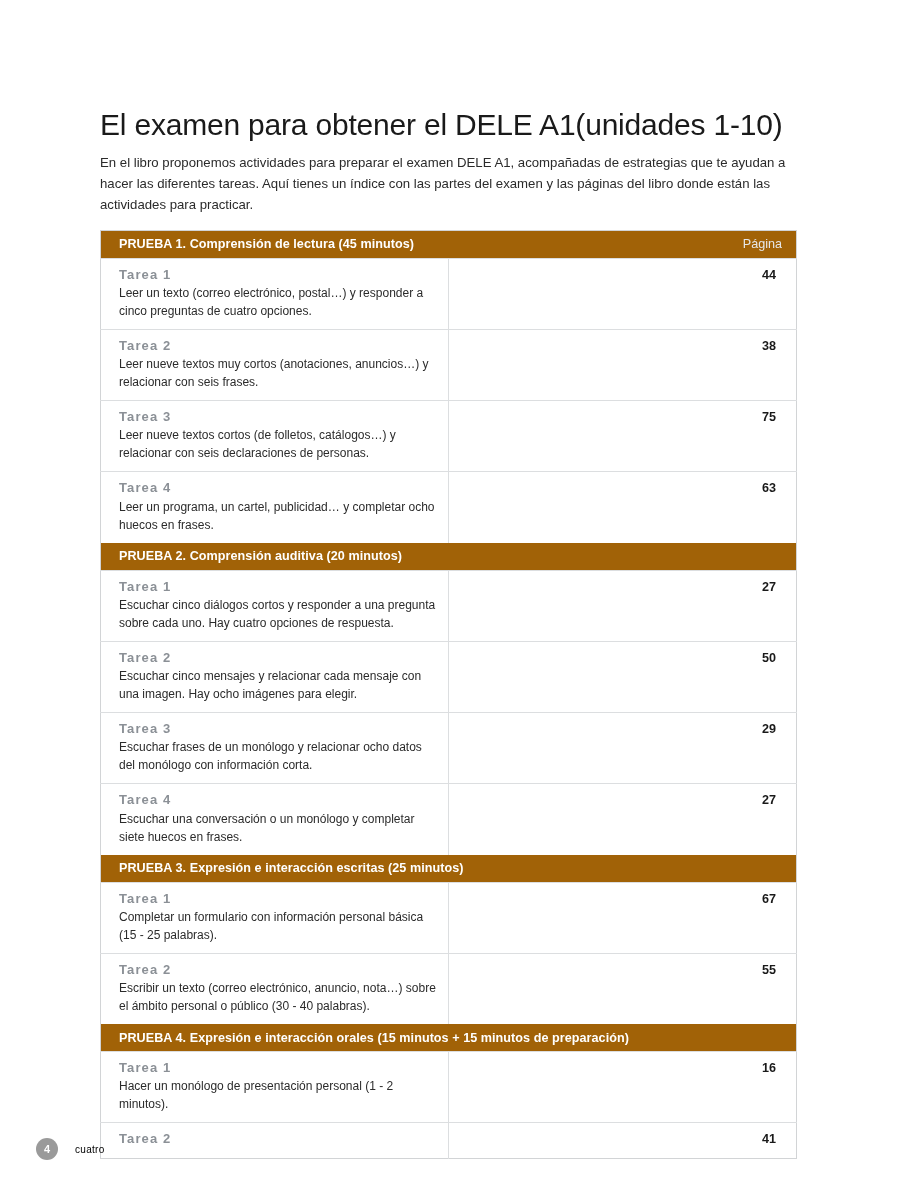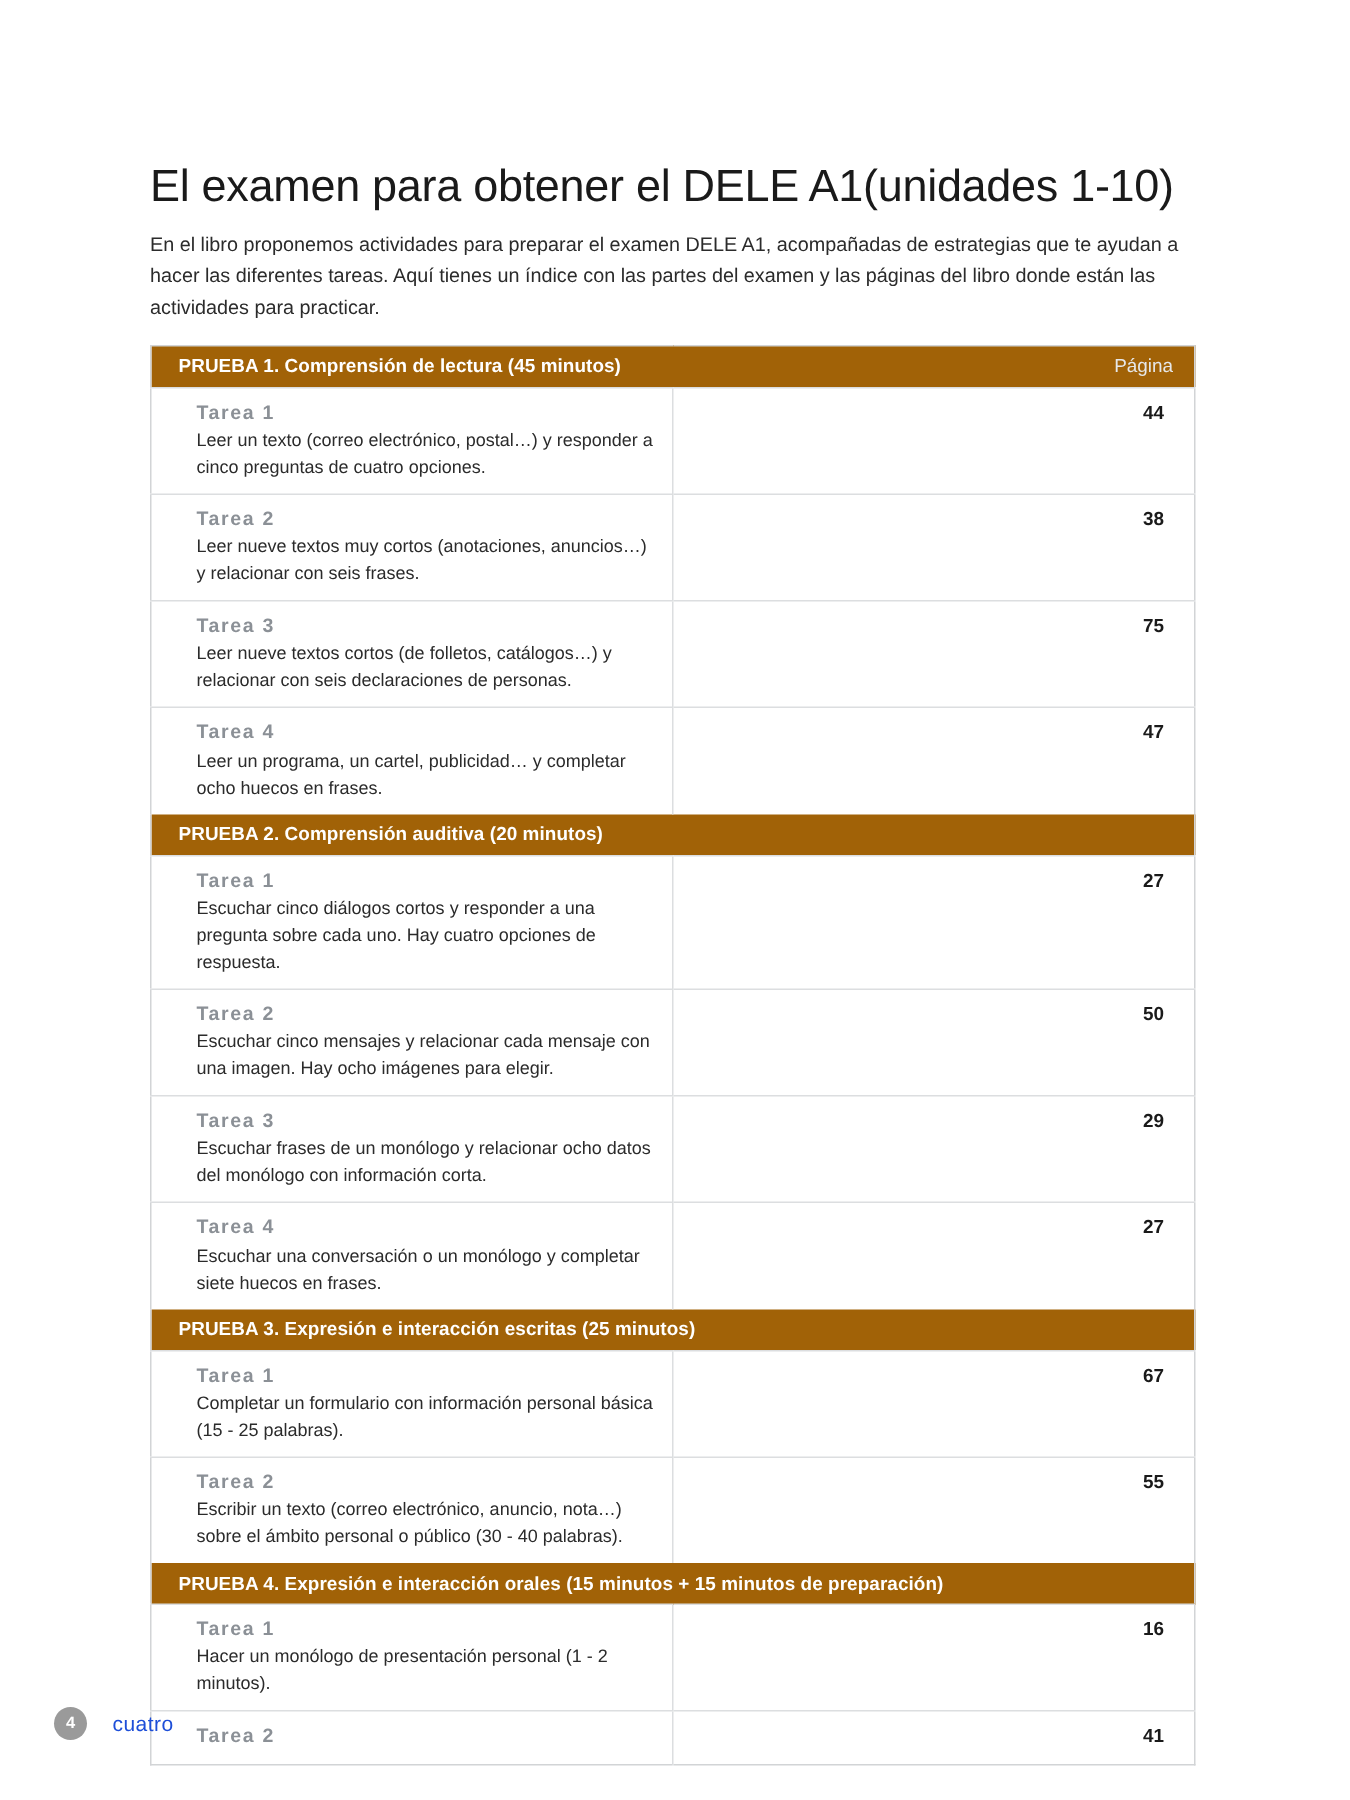--- a/index.html
+++ b/index.html
@@ -83,21 +83,21 @@
   }
 
   .task-row td {
     border-top: 1px solid #dcdee0;
     vertical-align: top;
     background: #ffffff;
   }
   .task-row:first-child td { border-top: none; }
 
   .cell-desc {
-    padding: 8px 12px 9px 30px;
+    padding: 8px 12px 9px 18px;
     width: 623px;
   }
   .cell-page {
     border-left: 1px solid #dcdee0 !important;
     width: 73px;
     padding: 9px 20px 9px 6px;
     text-align: right;
   }
 
   .task-label {
@@ -136,22 +136,22 @@
     border-radius: 50%;
     background: #9a9a9a;
     color: #ffffff;
     font-size: 11px;
     font-weight: bold;
     display: flex;
     align-items: center;
     justify-content: center;
   }
   .folio-word {
-    font-size: 14px;
-    color: #1d4ed8;
+    font-size: 10px;
+    color: #000000;
     letter-spacing: 0.3px;
     text-align: center;
   }
 </style>
 </head>
 <body>
 
 <div class="page">
 
   <div class="content">
@@ -196,21 +196,21 @@
             <td class="cell-page">
               <div class="page-num">75</div>
             </td>
           </tr>
           <tr class="task-row">
             <td class="cell-desc">
               <div class="task-label">Tarea 4</div>
               <div class="task-desc">Leer un programa, un cartel, publicidad… y completar ocho huecos en frases.</div>
             </td>
             <td class="cell-page">
-              <div class="page-num">47</div>
+              <div class="page-num">63</div>
             </td>
           </tr>
           <tr class="section-header">
             <td colspan="2">
               <div class="section-header-inner">
                 <span class="section-title">PRUEBA 2. Comprensión auditiva (20 minutos)</span>
               </div>
             </td>
           </tr>
           <tr class="task-row">

